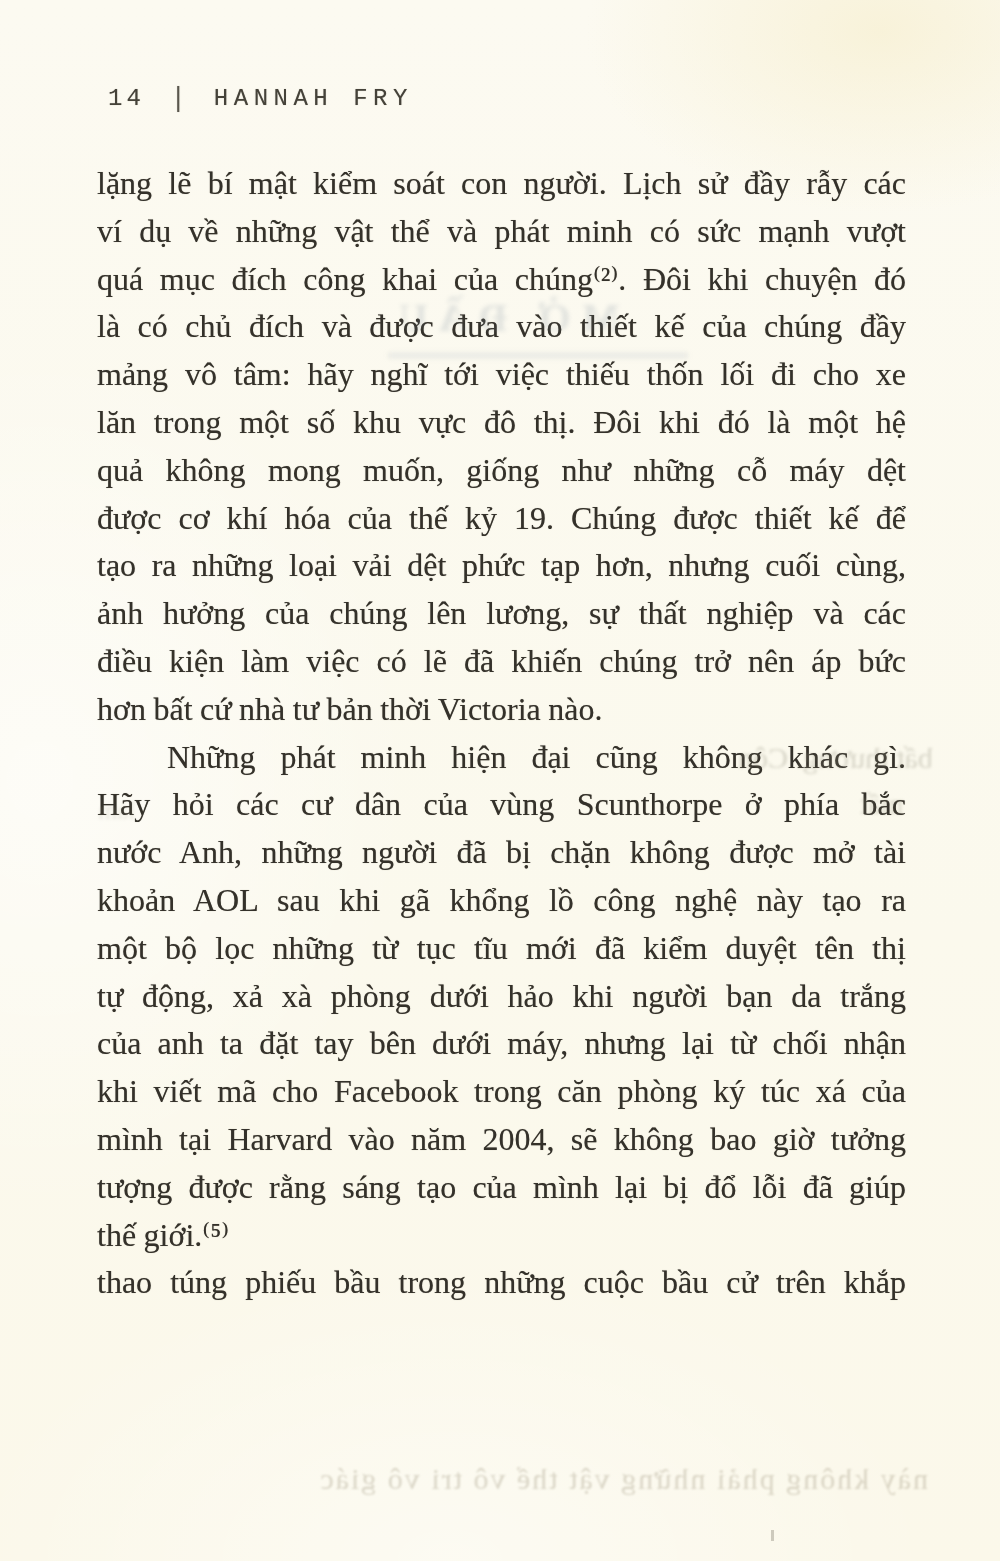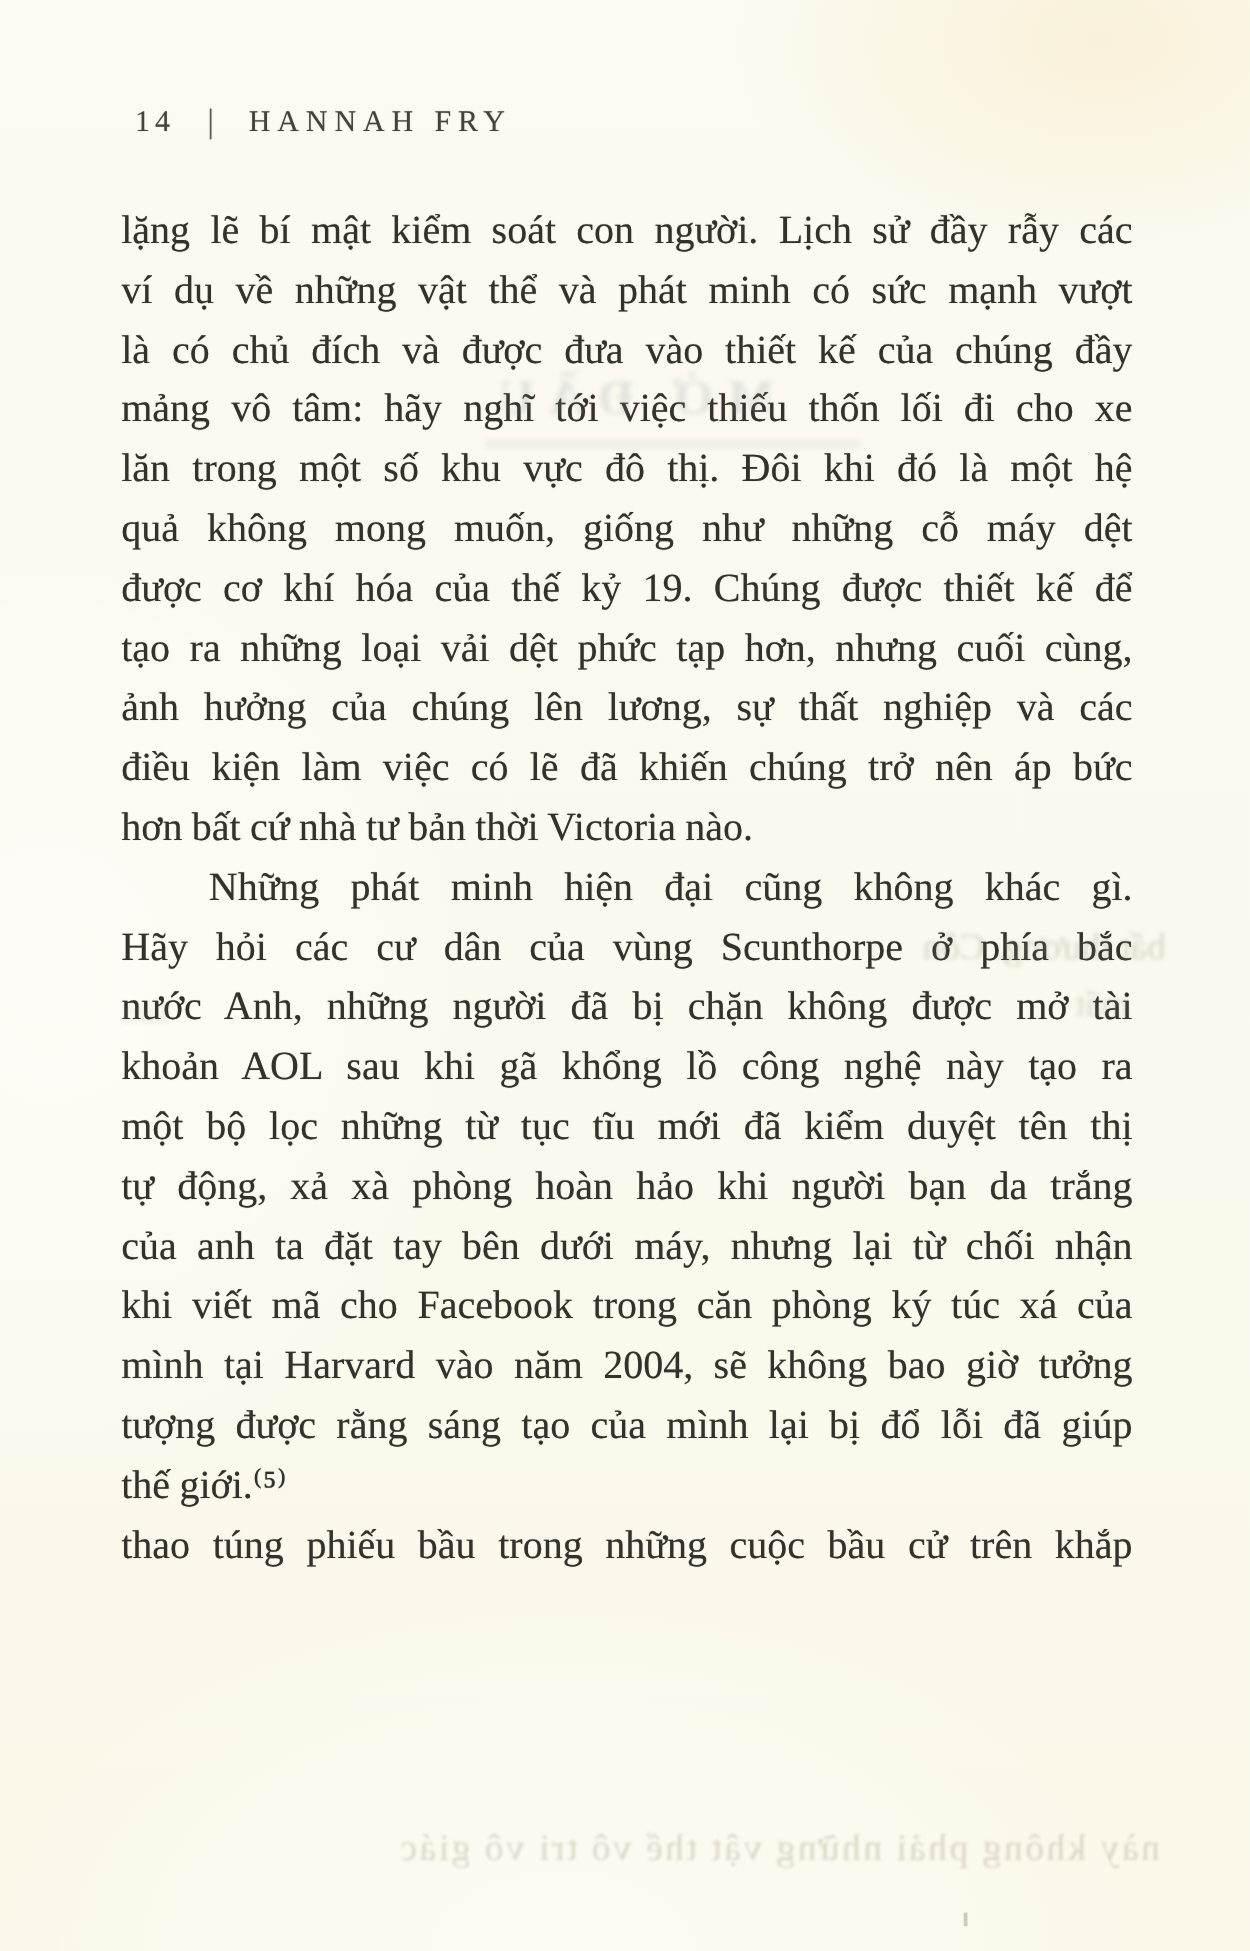--- a/index.html
+++ b/index.html
@@ -15,21 +15,21 @@
       radial-gradient(ellipse 700px 420px at 45% 100%, rgba(255,255,255,.4), rgba(255,255,255,0) 70%),
       linear-gradient(180deg,#fcfaf1 0%,#fbf9ed 60%,#fbf8ea 100%);
     font-family:"Liberation Serif","DejaVu Serif",serif;
     color:#34312a;
   }
 
   
   .running-head{
     position:absolute;left:108px;top:84px;
     display:flex;align-items:baseline;
-    font-family:Liberation Serif, serif;
+    font-family:Liberation Mono, monospace;
     font-size:24px;color:#454239;
     letter-spacing:4px;
     text-shadow:0 0 1px rgba(60,56,46,.35);
   }
   .running-head .sep{
     margin:0 24px 0 26px;
     font-size:25px;color:#5a574d;
     transform:scaleY(1.08);
   }
   .running-head .author{letter-spacing:5.5px;}
@@ -92,37 +92,38 @@
   <header class="running-head">
     <span>14</span>
     <span class="sep">|</span>
     <span class="author">HANNAH FRY</span>
   </header>
 
   <main class="body-text">
       <div class="para">
         <div class="line">lặng lẽ bí mật kiểm soát con người. Lịch sử đầy rẫy các</div>
         <div class="line">ví dụ về những vật thể và phát minh có sức mạnh vượt</div>
+        <div class="line">quá mục đích công khai của chúng⁽²⁾. Đôi khi chuyện đó</div>
         <div class="line">là có chủ đích và được đưa vào thiết kế của chúng đầy</div>
         <div class="line">mảng vô tâm: hãy nghĩ tới việc thiếu thốn lối đi cho xe</div>
         <div class="line">lăn trong một số khu vực đô thị. Đôi khi đó là một hệ</div>
         <div class="line">quả không mong muốn, giống như những cỗ máy dệt</div>
         <div class="line">được cơ khí hóa của thế kỷ 19. Chúng được thiết kế để</div>
         <div class="line">tạo ra những loại vải dệt phức tạp hơn, nhưng cuối cùng,</div>
         <div class="line">ảnh hưởng của chúng lên lương, sự thất nghiệp và các</div>
         <div class="line">điều kiện làm việc có lẽ đã khiến chúng trở nên áp bức</div>
         <div class="line line--end">hơn bất cứ nhà tư bản thời Victoria nào.</div>
       </div>
       <div class="para">
         <div class="line line--indent">Những phát minh hiện đại cũng không khác gì.</div>
         <div class="line">Hãy hỏi các cư dân của vùng Scunthorpe ở phía bắc</div>
         <div class="line">nước Anh, những người đã bị chặn không được mở tài</div>
         <div class="line">khoản AOL sau khi gã khổng lồ công nghệ này tạo ra</div>
         <div class="line">một bộ lọc những từ tục tĩu mới đã kiểm duyệt tên thị</div>
-        <div class="line">tự động, xả xà phòng hoàn hảo khi người bạn da trắng</div>
+        <div class="line">tự động, xả xà phòng dưới hảo khi người bạn da trắng</div>
         <div class="line">của anh ta đặt tay bên dưới máy, nhưng lại từ chối nhận</div>
         <div class="line">khi viết mã cho Facebook trong căn phòng ký túc xá của</div>
         <div class="line">mình tại Harvard vào năm 2004, sẽ không bao giờ tưởng</div>
         <div class="line">tượng được rằng sáng tạo của mình lại bị đổ lỗi đã giúp</div>
         <div class="line line--end">thế giới.⁽⁵⁾</div>
         <div class="line">thao túng phiếu bầu trong những cuộc bầu cử trên khắp</div>
       </div>
     </main>
 
   <div class="bleed bleed-title">MỞ ĐẦU</div>

